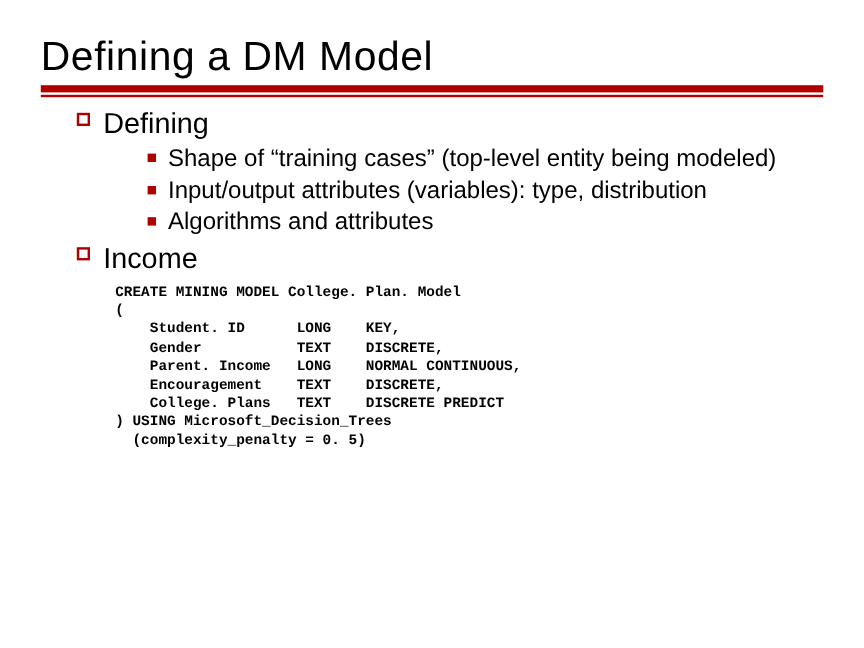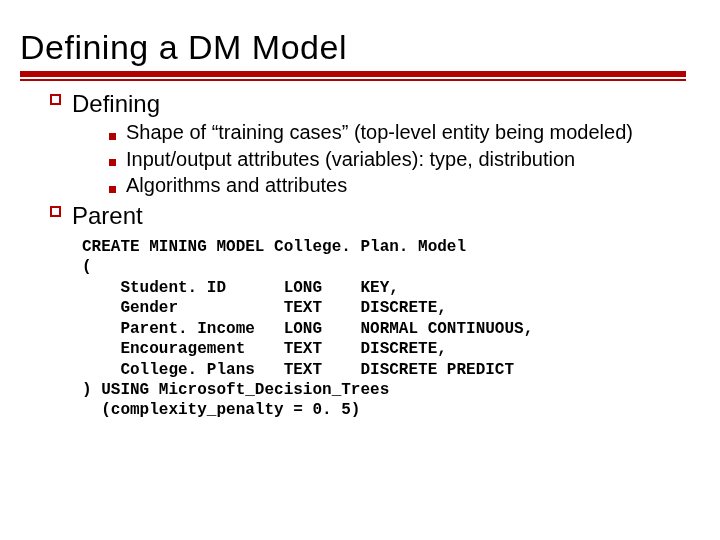--- a/index.html
+++ b/index.html
@@ -8,21 +8,21 @@
     width: 720px;
     height: 540px;
     background: #fff;
     font-family: Verdana, Geneva, sans-serif;
     color: #000;
   }
   .slide {
     box-sizing: border-box;
     width: 720px;
     height: 540px;
-    padding: 28px 34px 20px 20px;
+    padding: 28px 34px 20px 34px;
     position: relative;
   }
   .title {
     font-size: 34px;
     font-weight: 400;
     margin: 0 0 4px 0;
     letter-spacing: 0.5px;
   }
   .rule-thick {
     height: 6px;
@@ -55,42 +55,41 @@
     border: 2px solid #b00000;
     box-sizing: border-box;
   }
   .lvl1 .txt {
     flex: 1;
     font-size: 24px;
   }
   .lvl2 {
     display: flex;
     margin: 2px 0 2px 78px;
-    align-items: center;
   }
   .lvl2 .bullet {
     flex: 0 0 28px;
     display: flex;
     justify-content: center;
     align-items: flex-start;
     padding-top: 8px;
   }
   .lvl2 .bullet .sq-f {
     width: 7px;
     height: 7px;
     background: #b00000;
   }
   .lvl2 .txt {
     flex: 1;
     font-size: 20px;
   }
   .code {
     margin: 6px 0 0 62px;
     font-family: "Courier New", Courier, monospace;
-    font-size: 16px;
+    font-size: 12px;
     line-height: 1.28;
     font-weight: bold;
     white-space: pre;
   }
 </style>
 </head>
 <body>
 
 <div class="slide">
 
@@ -123,21 +122,21 @@
       <div class="bullet">
           <div class="sq-f"></div>
         </div>
       <div class="txt">Algorithms and attributes</div>
     </div>
 
     <div class="lvl1">
       <div class="bullet">
           <div class="sq-o"></div>
         </div>
-      <div class="txt">Parent</div>
+      <div class="txt">Income</div>
     </div>
 
     <div class="code">CREATE MINING MODEL College. Plan. Model
 (
     Student. ID      LONG    KEY,
     Gender           TEXT    DISCRETE,
     Parent. Income   LONG    NORMAL CONTINUOUS,
     Encouragement    TEXT    DISCRETE,
     College. Plans   TEXT    DISCRETE PREDICT
 ) USING Microsoft_Decision_Trees

